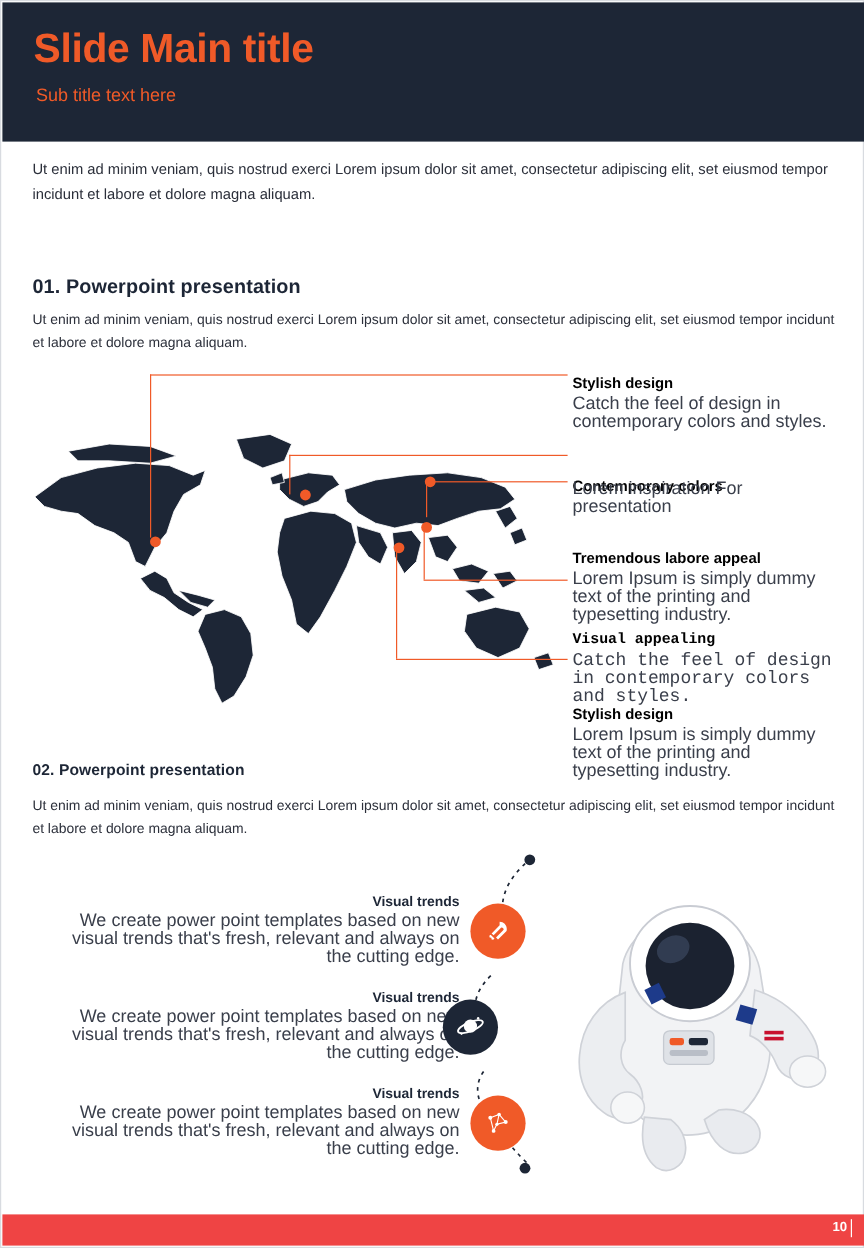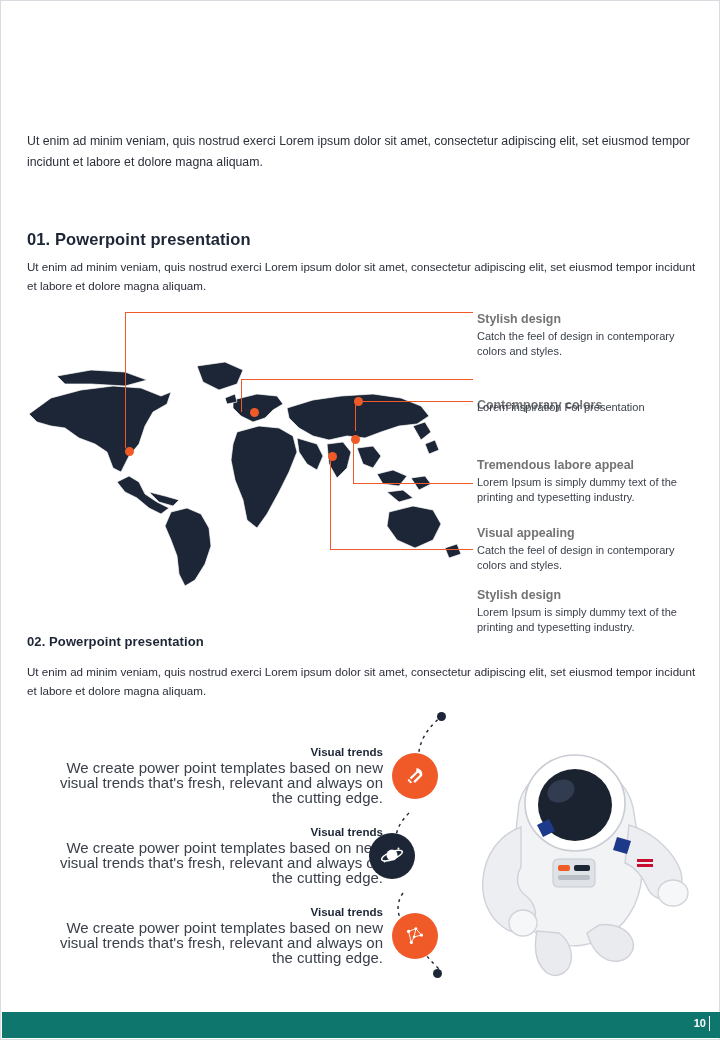--- a/index.html
+++ b/index.html
@@ -116,26 +116,26 @@
   .legend {
     position: absolute;
     left: 476px;
     top: 311px;
     width: 222px;
   }
   .legend-item { margin-bottom: 10px; }
   .legend-item h4 {
     margin: 0 0 3px 0;
     font-size: 12.4px;
-    color: #737373;
+    color: #000000;
     font-weight: bold;
   }
   .legend-item p {
     margin: 0;
-    font-size: 11px;
+    font-size: 15px;
     line-height: 15px;
     color: #3a3f4b;
   }
   .legend-item.overlap p { margin-top: -2px; }
 
   
   .sec2-head {
     position: absolute;
     left: 26px;
     top: 633px;
@@ -215,21 +215,21 @@
     height: 270px;
   }
 
   
   .footer {
     position: absolute;
     left: 1px;
     bottom: 1px;
     width: 718px;
     height: 26px;
-    background: #0f766e;
+    background: #ef4444;
   }
   .footer .pagenum {
     position: absolute;
     right: 14px;
     top: 5px;
     font-size: 11px;
     color: #ffffff;
     font-weight: bold;
   }
   .footer .caret {
@@ -239,20 +239,24 @@
     width: 1px;
     height: 15px;
     background: #ffffff;
   }
 </style>
 </head>
 <body>
 
 <div class="page">
 
+  <div class="header">
+    <div class="title">Slide Main title</div>
+    <div class="subtitle">Sub title text here</div>
+  </div>
 
   <div class="intro">Ut enim ad minim veniam, quis nostrud exerci  Lorem ipsum dolor sit amet, consectetur adipiscing elit, set eiusmod tempor incidunt et labore et dolore magna aliquam.</div>
 
   <div class="sec1-head">01. Powerpoint presentation</div>
   <div class="sec1-body">Ut enim ad minim veniam, quis nostrud exerci  Lorem ipsum dolor sit amet, consectetur adipiscing elit, set eiusmod tempor incidunt et labore et dolore magna aliquam.</div>
 
   <div class="map-wrap">
     <svg viewBox="0 0 450 240" xmlns="http://www.w3.org/2000/svg">
       <g fill="#1d2636" stroke="#ffffff" stroke-width="0.7">
 
@@ -313,21 +317,21 @@
       <p>Catch the feel of design in contemporary colors and styles.</p>
     </div>
     <div class="legend-item overlap" style="height:50px;">
       <h4 style="width:150px; line-height:15px;margin-top:38px;">Contemporary colors</h4>
       <p style="margin-top:-16px;">Lorem inspiration For presentation</p>
     </div>
     <div class="legend-item" style="height:48px; margin-top:6px;">
       <h4>Tremendous labore appeal</h4>
       <p>Lorem Ipsum is simply dummy text of the printing and typesetting industry.</p>
     </div>
-    <div class="legend-item" style="height:48px; margin-top:20px;">
+    <div class="legend-item" style="height:48px; margin-top:20px;font-family:Liberation Mono, monospace;">
       <h4>Visual appealing</h4>
       <p>Catch the feel of design in contemporary colors and styles.</p>
     </div>
     <div class="legend-item" style="margin-top:14px;">
       <h4>Stylish design</h4>
       <p>Lorem Ipsum is simply dummy text of the printing and typesetting industry.</p>
     </div>
   </div>
 
   <div class="sec2-head">02. Powerpoint presentation</div>

